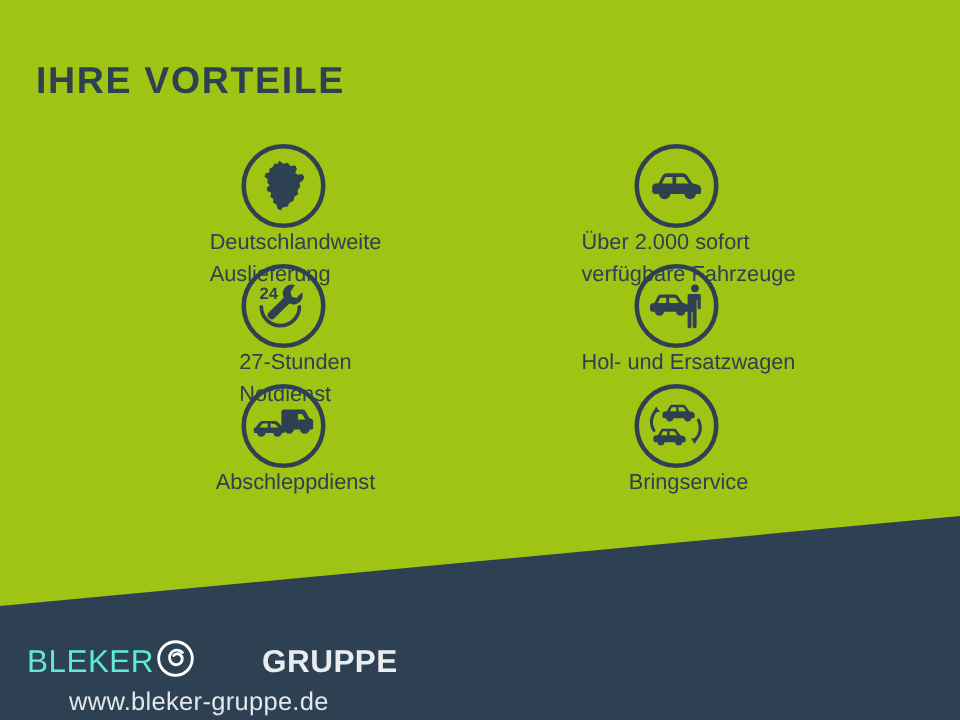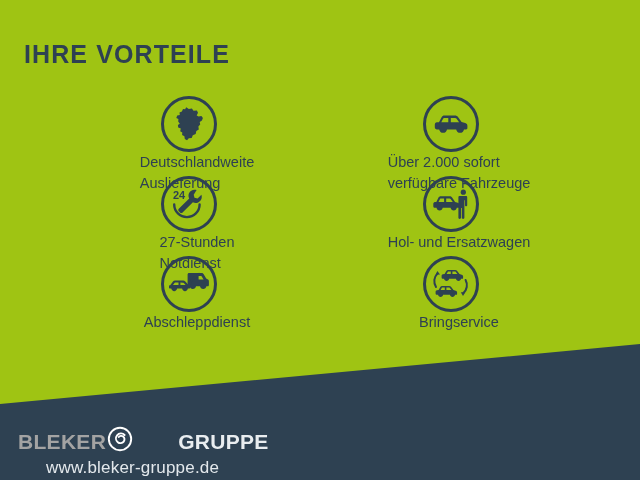--- a/index.html
+++ b/index.html
@@ -82,22 +82,22 @@
     top: 428px;
     width: 220px;
   }
   .logo-wordmark {
     display: flex;
     align-items: center;
     height: 26px;
   }
   .logo-text {
     font-size: 21px;
-    font-weight: bold;
-    color: #a3a3a3;
+    font-weight: normal;
+    color: #5eead4;
     letter-spacing: 0.3px;
     line-height: 1;
   }
   .logo-text.light {
     font-weight: bold;
     color: #e9edf0;
     margin-left: 44px;
   }
   .logo-mark {
     margin: 0 1px;

